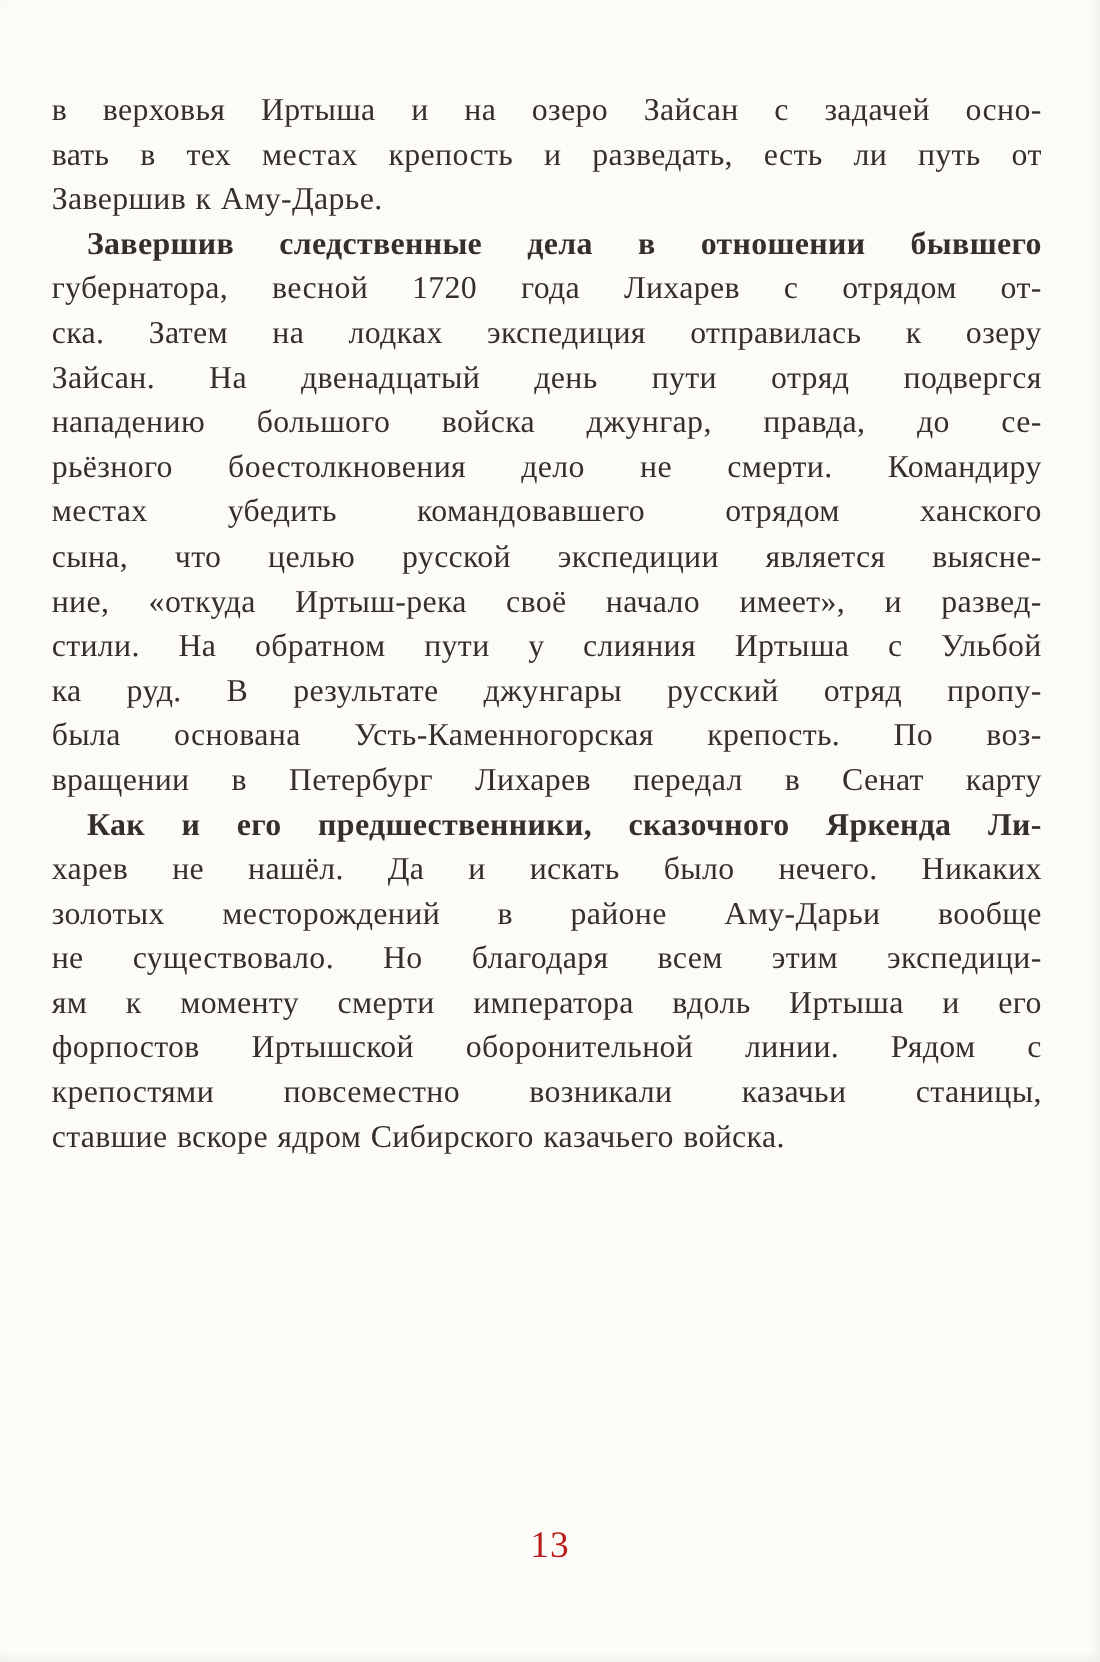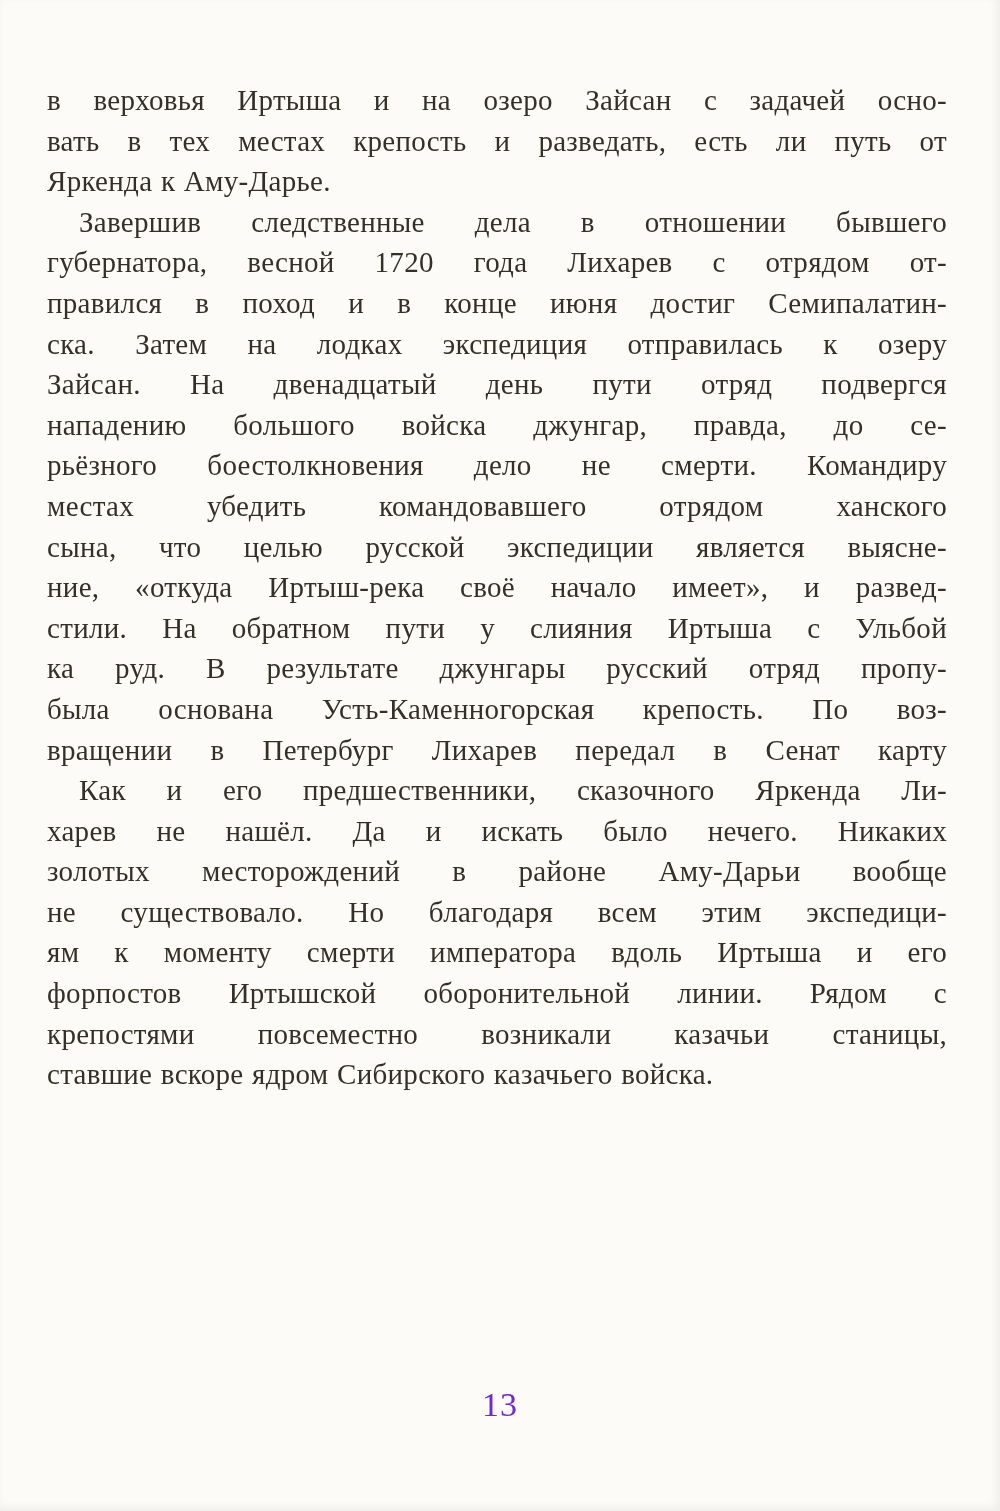--- a/index.html
+++ b/index.html
@@ -30,46 +30,46 @@
     letter-spacing: 0.3px;
     text-align: justify;
     text-align-last: justify;
     word-spacing: 1px;
   }
   .line.last {
     text-align-last: left;
   }
   .line.indent {
     text-indent: 32px;
+    font-weight: bold;
   }
   .page-number {
     position: absolute;
     top: 1386px;
     left: 0;
     width: 100%;
     text-align: center;
     font-size: 34px;
     letter-spacing: 1px;
-    color: #6d28d9;
+    color: #b91c1c;
   }
 </style>
 </head>
 <body>
 
 <div class="book-page">
   <div class="page-text">
       <div>
         <div class="line">в верховья Иртыша и на озеро Зайсан с задачей осно-</div>
         <div class="line">вать в тех местах крепость и разведать, есть ли путь от</div>
-        <div class="line last">Яркенда к Аму-Дарье.</div>
+        <div class="line last">Завершив к Аму-Дарье.</div>
       </div>
       <div>
         <div class="line indent">Завершив следственные дела в отношении бывшего</div>
         <div class="line">губернатора, весной 1720 года Лихарев с отрядом от-</div>
-        <div class="line">правился в поход и в конце июня достиг Семипалатин-</div>
         <div class="line">ска. Затем на лодках экспедиция отправилась к озеру</div>
         <div class="line">Зайсан. На двенадцатый день пути отряд подвергся</div>
         <div class="line">нападению большого войска джунгар, правда, до се-</div>
         <div class="line">рьёзного боестолкновения дело не смерти. Командиру</div>
         <div class="line">местах убедить командовавшего отрядом ханского</div>
         <div class="line">сына, что целью русской экспедиции является выясне-</div>
         <div class="line">ние, «откуда Иртыш-река своё начало имеет», и развед-</div>
         <div class="line">стили. На обратном пути у слияния Иртыша с Ульбой</div>
         <div class="line">ка руд. В результате джунгары русский отряд пропу-</div>
         <div class="line">была основана Усть-Каменногорская крепость. По воз-</div>

